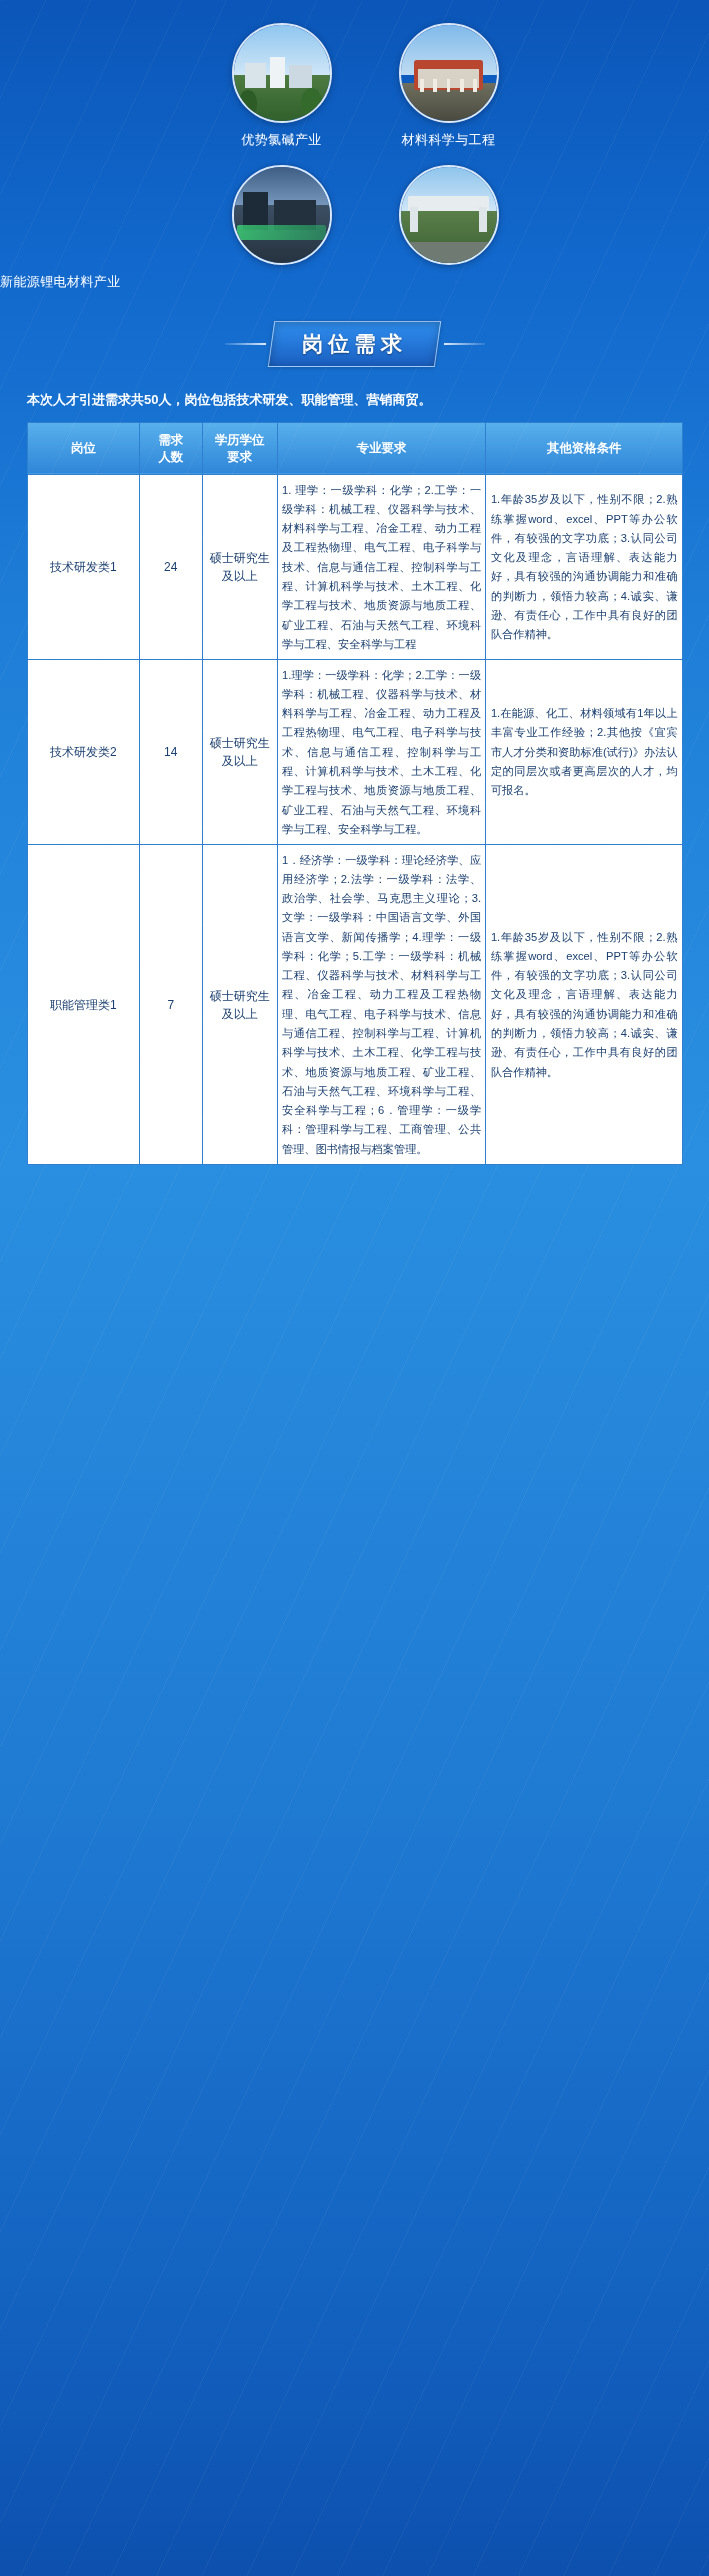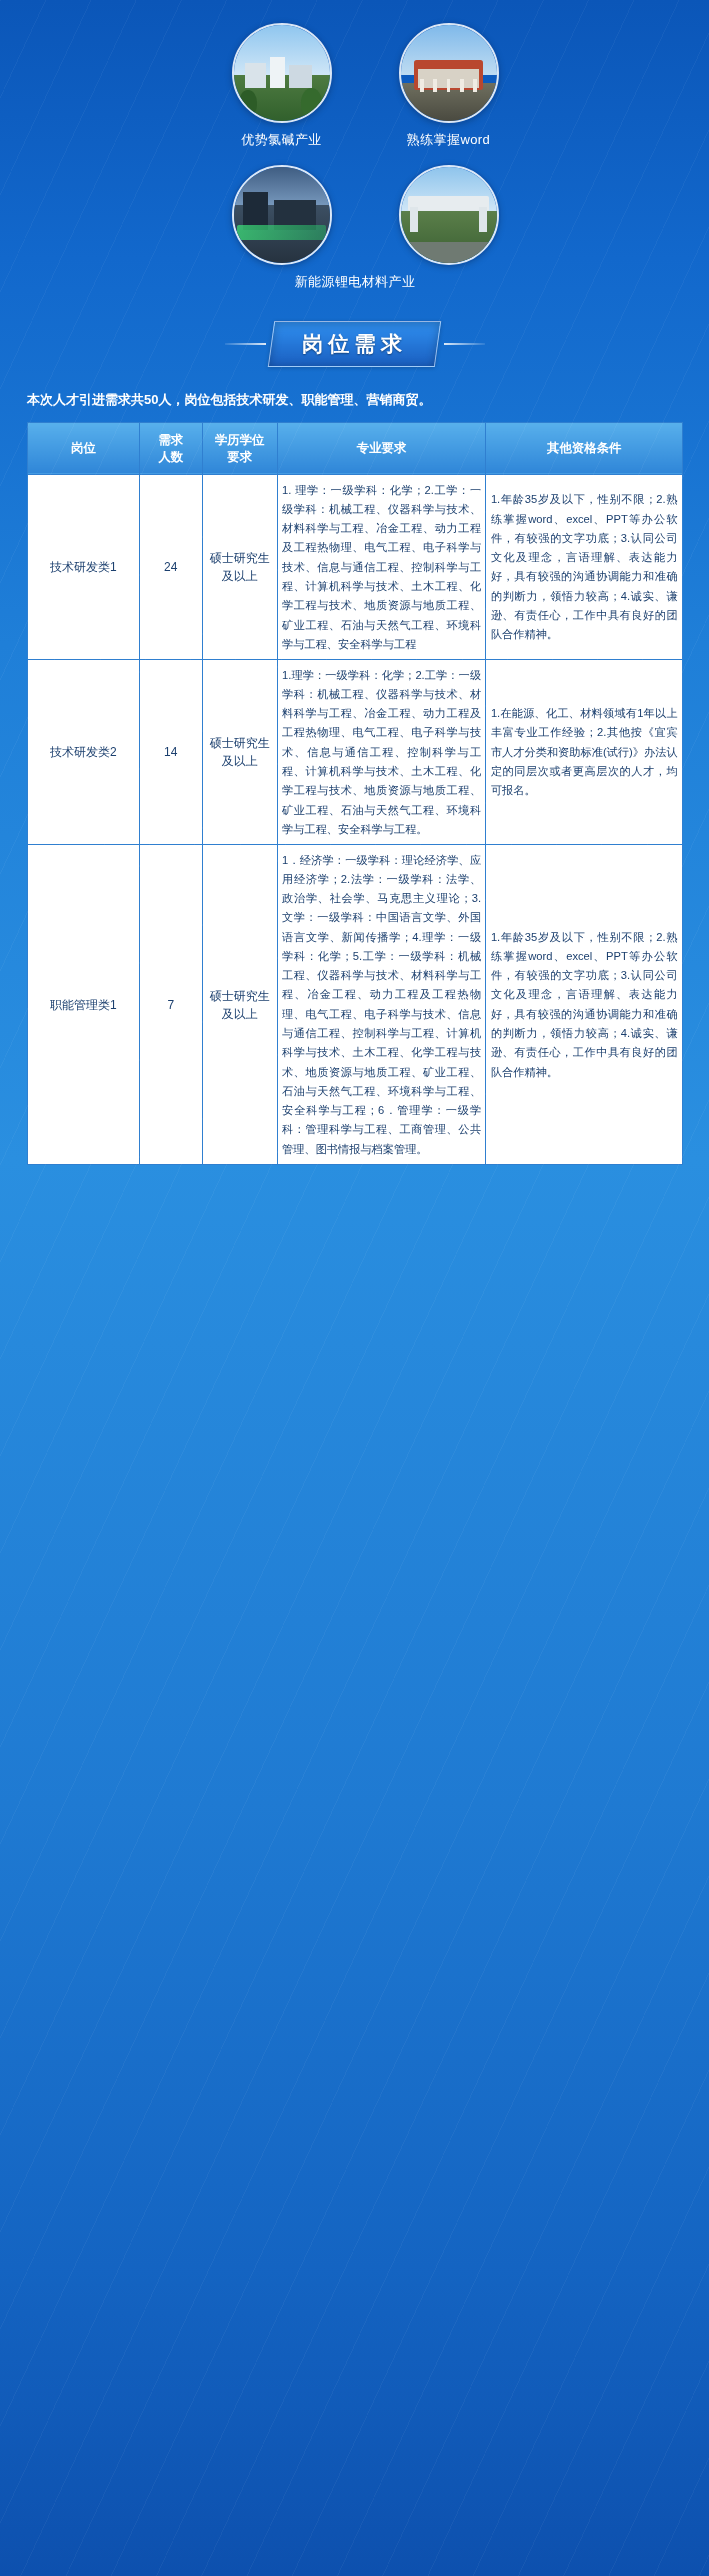--- a/index.html
+++ b/index.html
@@ -235,21 +235,21 @@
         <div class="sky"></div>
           <div class="ground"></div>
         <div class="hall"></div>
           <div class="hall2"></div>
         <div class="col" style="left:20%"></div>
         <div class="col" style="left:34%"></div>
         <div class="col" style="left:48%"></div>
         <div class="col" style="left:62%"></div>
         <div class="col" style="left:76%"></div>
       </div>
-      <div class="circle-label">熟练掌握word</div>
+      <div class="circle-label">材料科学与工程</div>
     </div>
 
 
   </div>
 
   <div class="circle-row second">
 
     <div class="circle-item">
       <div class="circle ph-d">
         <div class="sky"></div>
@@ -266,21 +266,21 @@
           <div class="ground"></div>
         <div class="gate"></div>
           <div class="pil1"></div>
           <div class="pil2"></div>
         <div class="road"></div>
       </div>
     </div>
 
   </div>
 
-  <div style="text-align:center; margin-top:8px;">
+  <div style="margin-top:8px;">
     <span class="circle-label">新能源锂电材料产业</span>
   </div>
 </div>
 
 <div class="banner-wrap">
   <span class="banner-deco"></span>
   <span class="banner">
     <span class="banner-text">岗位需求</span>
   </span>
   <span class="banner-deco right"></span>

